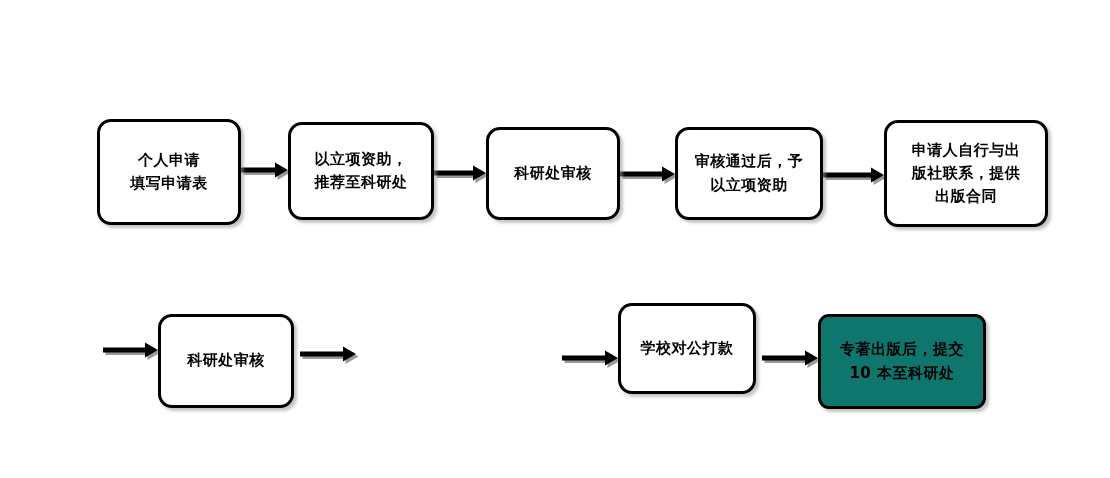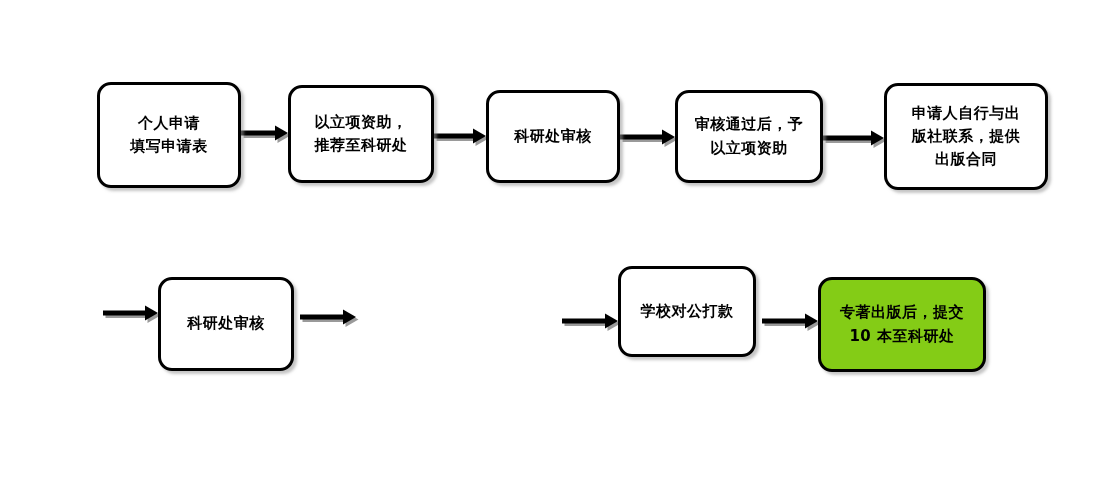--- a/index.html
+++ b/index.html
@@ -11,20 +11,21 @@
     width: 1110px;
     height: 478px;
     position: relative;
     overflow: hidden;
     font-family: "DejaVu Sans", "Liberation Sans", sans-serif;
   }
   #canvas {
     position: relative;
     width: 1110px;
     height: 344px;
+    margin-top: 37px;
   }
   .node {
     position: absolute;
     box-sizing: border-box;
     background: #ffffff;
     border: 3px solid #000000;
     border-radius: 14px;
     display: flex;
     align-items: center;
     justify-content: center;
@@ -167,17 +168,17 @@
     <div class="node" style="left: 675px; top: 90px; width: 148px; height: 93px; border-color: rgb(0, 0, 0); background: rgb(255, 255, 255);">
       <span class="label">审核通过后，予
 以立项资助</span>
     </div>
     <div class="node" style="left: 158px; top: 277px; width: 136px; height: 94px; border-color: rgb(0, 0, 0); background: rgb(255, 255, 255);">
       <span class="label">科研处审核</span>
     </div>
     <div class="node" style="left: 618px; top: 266px; width: 138px; height: 91px; border-color: rgb(0, 0, 0); background: rgb(255, 255, 255);">
       <span class="label">学校对公打款</span>
     </div>
-    <div class="node" style="left: 818px; top: 277px; width: 168px; height: 95px; border-color: rgb(0, 0, 0); background: #84cc16;">
+    <div class="node" style="left: 818px; top: 277px; width: 168px; height: 95px; border-color: rgb(0, 0, 0); background: #0f766e; border-radius: 11px;">
       <span class="label">专著出版后，提交
 10 本至科研处</span>
     </div>
   </div>
 
 </body></html>

